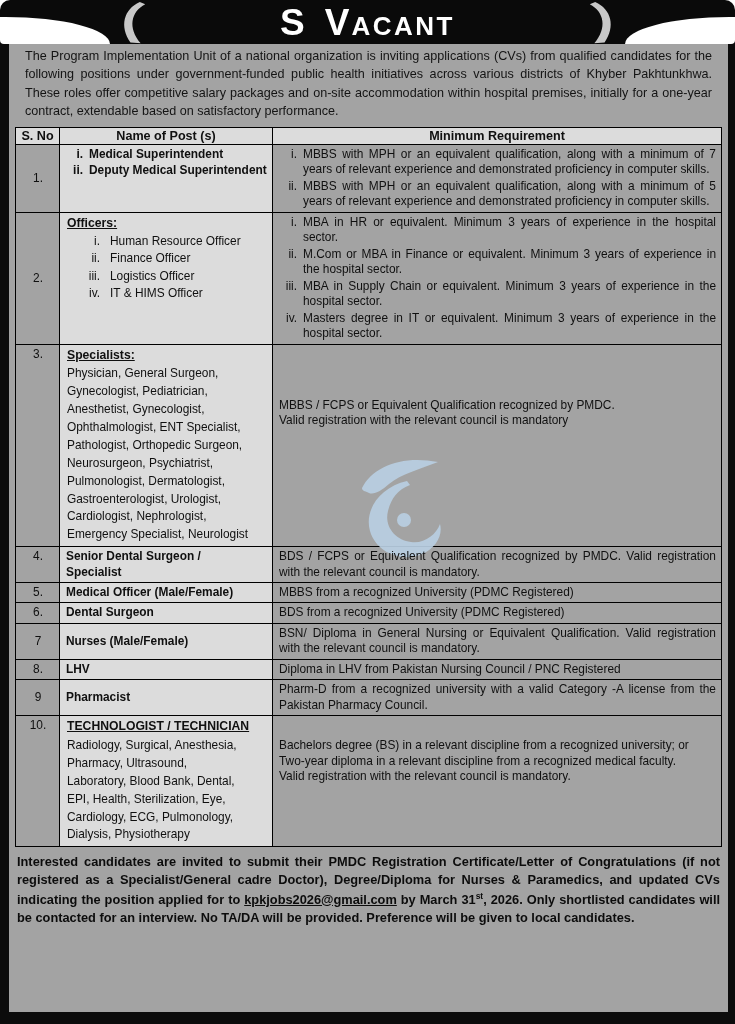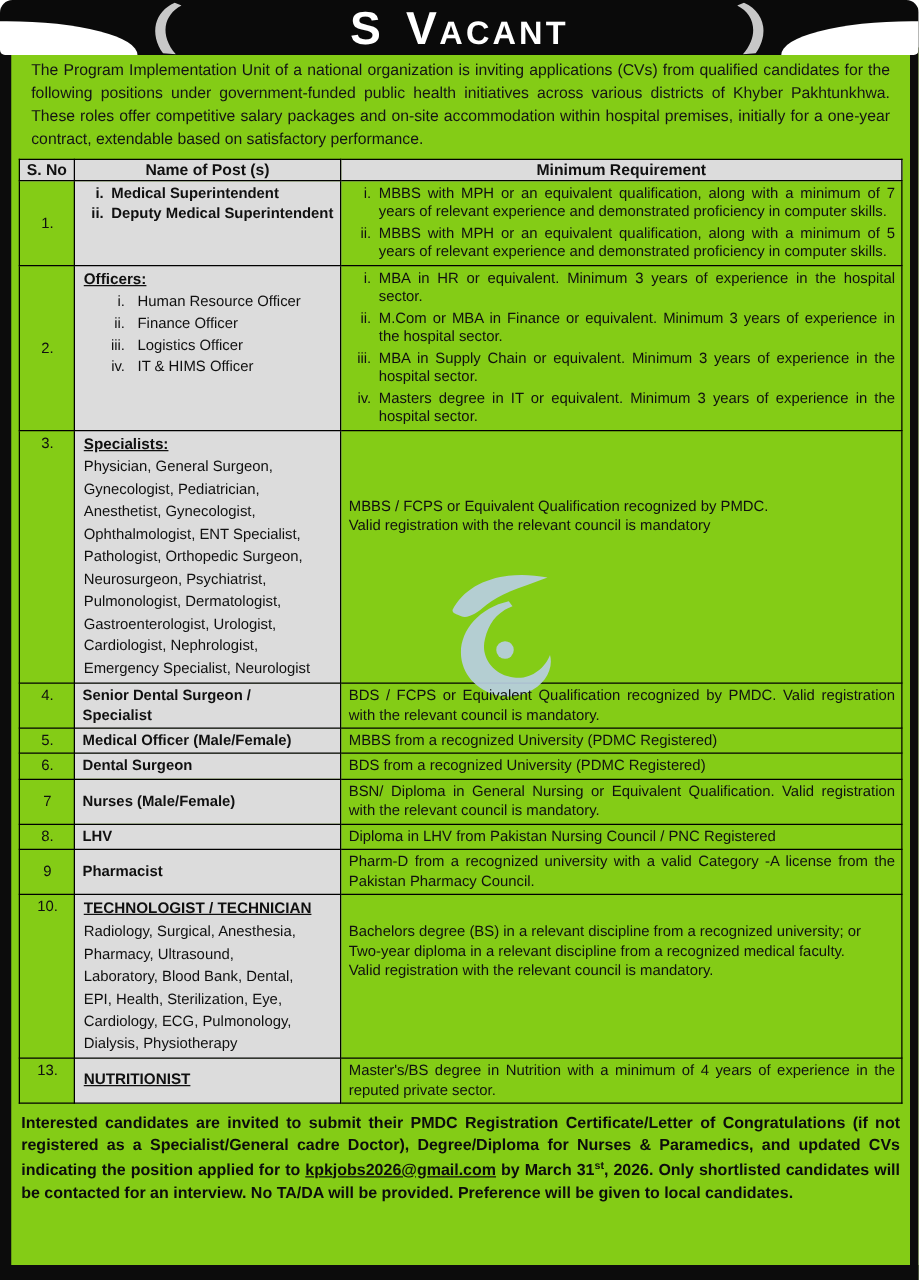--- a/index.html
+++ b/index.html
@@ -23,21 +23,21 @@
   .fl-r{right:116px;transform:scaleX(-1) rotate(4deg);}
   .title{
     margin:0;z-index:4;display:flex;align-items:baseline;gap:18px;
     color:#fff;font-weight:bold;line-height:1;letter-spacing:2px;
   }
   .word{display:flex;align-items:baseline;}
   .tb{font-size:37px;}
   .ts{font-size:26px;letter-spacing:2.5px;}
   
   .content{
-    position:relative;z-index:1;background:#84cc16;box-sizing:border-box;
+    position:relative;z-index:1;background:#a3a3a3;box-sizing:border-box;
     margin:-6px 0 0 0;height:986px;
     border:3px solid #0c0c0c;border-top:none;
     border-left-width:9px;border-right-width:7px;border-bottom-width:12px;
     padding:9px 6px 6px 6px;
   }
   .intro{
     font-size:12.6px;line-height:1.45;text-align:justify;color:#141414;
     margin:0 0 7px 0;padding:0 10px 0 10px;
   }
   
@@ -264,27 +264,18 @@
                 <div>Cardiology, ECG, Pulmonology,</div>
                 <div>Dialysis, Physiotherapy</div>
               </div>
             </td>
             <td class="req" style="padding-top: 22px;">
               <div class="rline">Bachelors degree (BS) in a relevant discipline from a recognized university; or</div>
               <div class="rline">Two-year diploma in a relevant discipline from a recognized medical faculty.</div>
               <div class="rline">Valid registration with the relevant council is mandatory.</div>
             </td>
           </tr>
-          <tr>
-            <td class="sno top">13.</td>
-            <td class="name mid">
-              <div class="nh">NUTRITIONIST</div>
-            </td>
-            <td class="req">
-              <div class="rtext">Master's/BS degree in Nutrition with a minimum of 4 years of experience in the reputed private sector.</div>
-            </td>
-          </tr>
         </tbody>
     </table>
 
     <p class="footer"><span class="">Interested candidates are invited to submit their PMDC Registration Certificate/Letter of Congratulations (if not registered as a Specialist/General cadre Doctor), Degree/Diploma for Nurses &amp; Paramedics, and updated CVs indicating the position applied for to </span><span class="email">kpkjobs2026@gmail.com</span><span class=""> by March 31</span><sup class="sup">st</sup><span class="">, 2026. Only shortlisted candidates will be contacted for an interview. No TA/DA will be provided. Preference will be given to local candidates.</span></p>
   </div>
 </div>
 
 </body></html>

